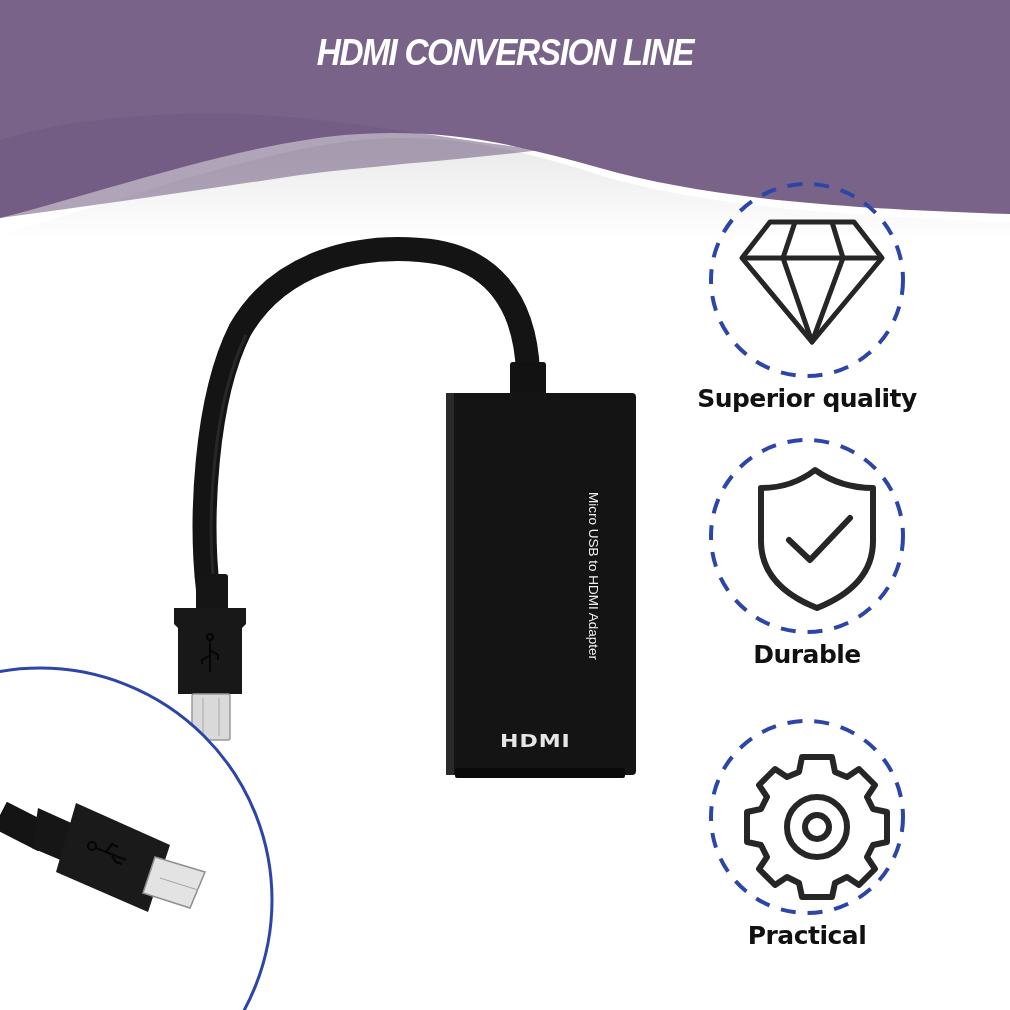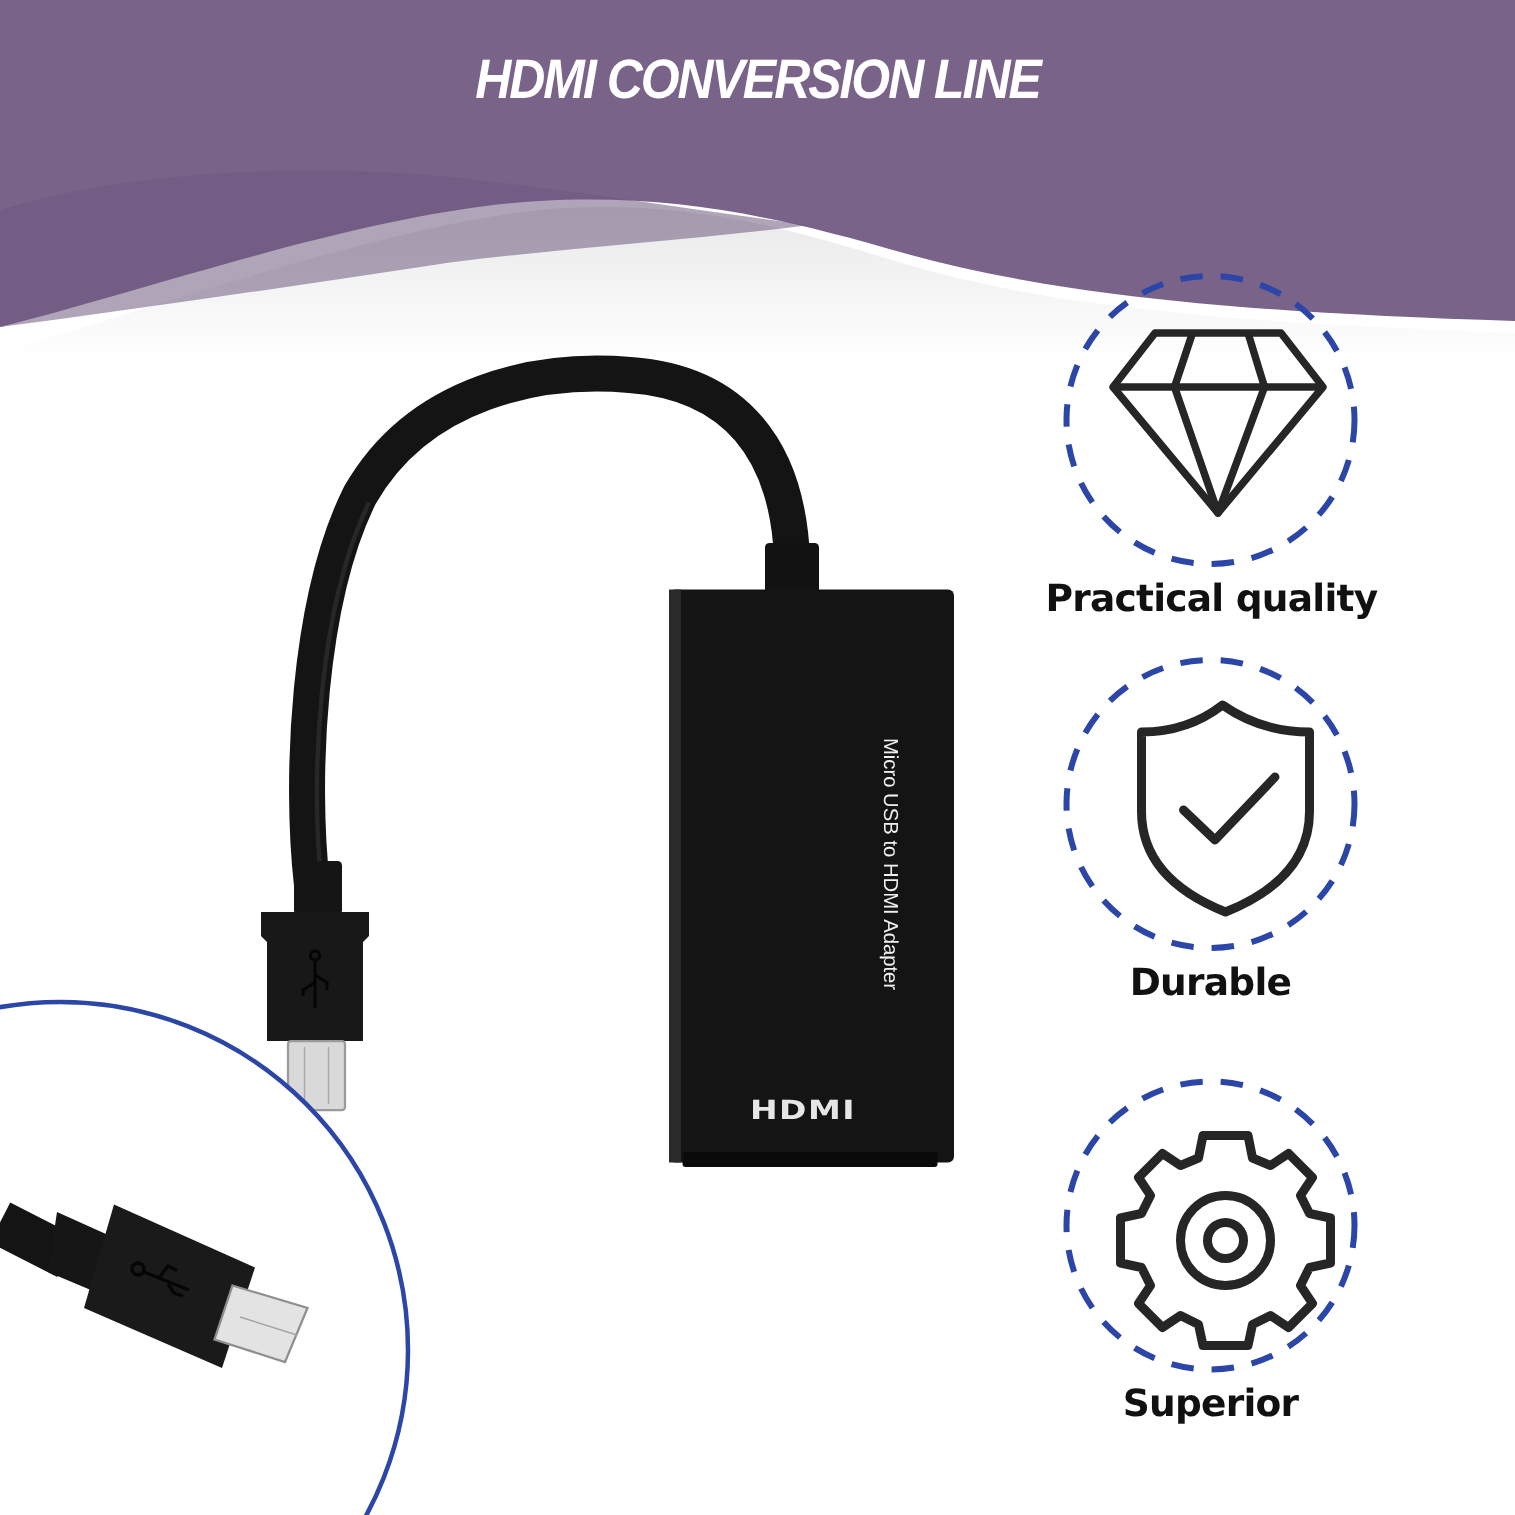--- a/index.html
+++ b/index.html
@@ -90,21 +90,21 @@
 
 <div class="feature" style="left:697px; top:180px;">
   <svg width="200" height="200" viewBox="0 0 200 200">
     <circle cx="100" cy="100" r="96" fill="none" stroke="#2c46a8" stroke-width="4" stroke-dasharray="15 12"></circle>
     <g fill="none" stroke="#262626" stroke-width="5" stroke-linejoin="round">
       <path d="M63,42 L147,42 L175,78 L105,162 L35,78 Z"></path>
       <path d="M35,78 L175,78"></path>
       <path d="M88,42 L76,78 L105,162 L136,78 L125,42"></path>
     </g>
   </svg>
-  <div class="feature-label">Practical quality</div>
+  <div class="feature-label">Superior quality</div>
 </div>
 
 <div class="feature" style="left:697px; top:436px;">
   <svg width="200" height="200" viewBox="0 0 200 200">
     <circle cx="100" cy="100" r="96" fill="none" stroke="#2c46a8" stroke-width="4" stroke-dasharray="15 12"></circle>
     <g fill="none" stroke="#262626" stroke-width="6" stroke-linejoin="round" stroke-linecap="round">
       <path d="M108,34 C90,48 72,52 54,52 L54,105 C54,140 80,160 110,172 C140,160 166,140 166,105 L166,52 C148,52 128,48 108,34 Z"></path>
       <path d="M82,104 L103,124 L143,82"></path>
     </g>
   </svg>
@@ -113,14 +113,14 @@
 
 <div class="feature" style="left:697px; top:717px;">
   <svg width="200" height="200" viewBox="0 0 200 200">
     <circle cx="100" cy="100" r="96" fill="none" stroke="#2c46a8" stroke-width="4" stroke-dasharray="15 12"></circle>
     <g fill="none" stroke="#262626" stroke-width="6" stroke-linejoin="round">
       <path d="M95,40 L125,40 L128,55 L140,60 L152,52 L168,68 L160,80 L166,92 L180,95 L180,125 L166,128 L160,140 L168,152 L152,168 L140,160 L128,166 L125,180 L95,180 L92,166 L80,160 L68,168 L52,152 L60,140 L54,128 L40,125 L40,95 L54,92 L60,80 L52,68 L68,52 L80,60 L92,55 Z"></path>
       <circle cx="110" cy="110" r="30"></circle>
       <circle cx="110" cy="110" r="12"></circle>
     </g>
   </svg>
-  <div class="feature-label">Superior</div>
+  <div class="feature-label">Practical</div>
 </div>
 
 </body></html>

